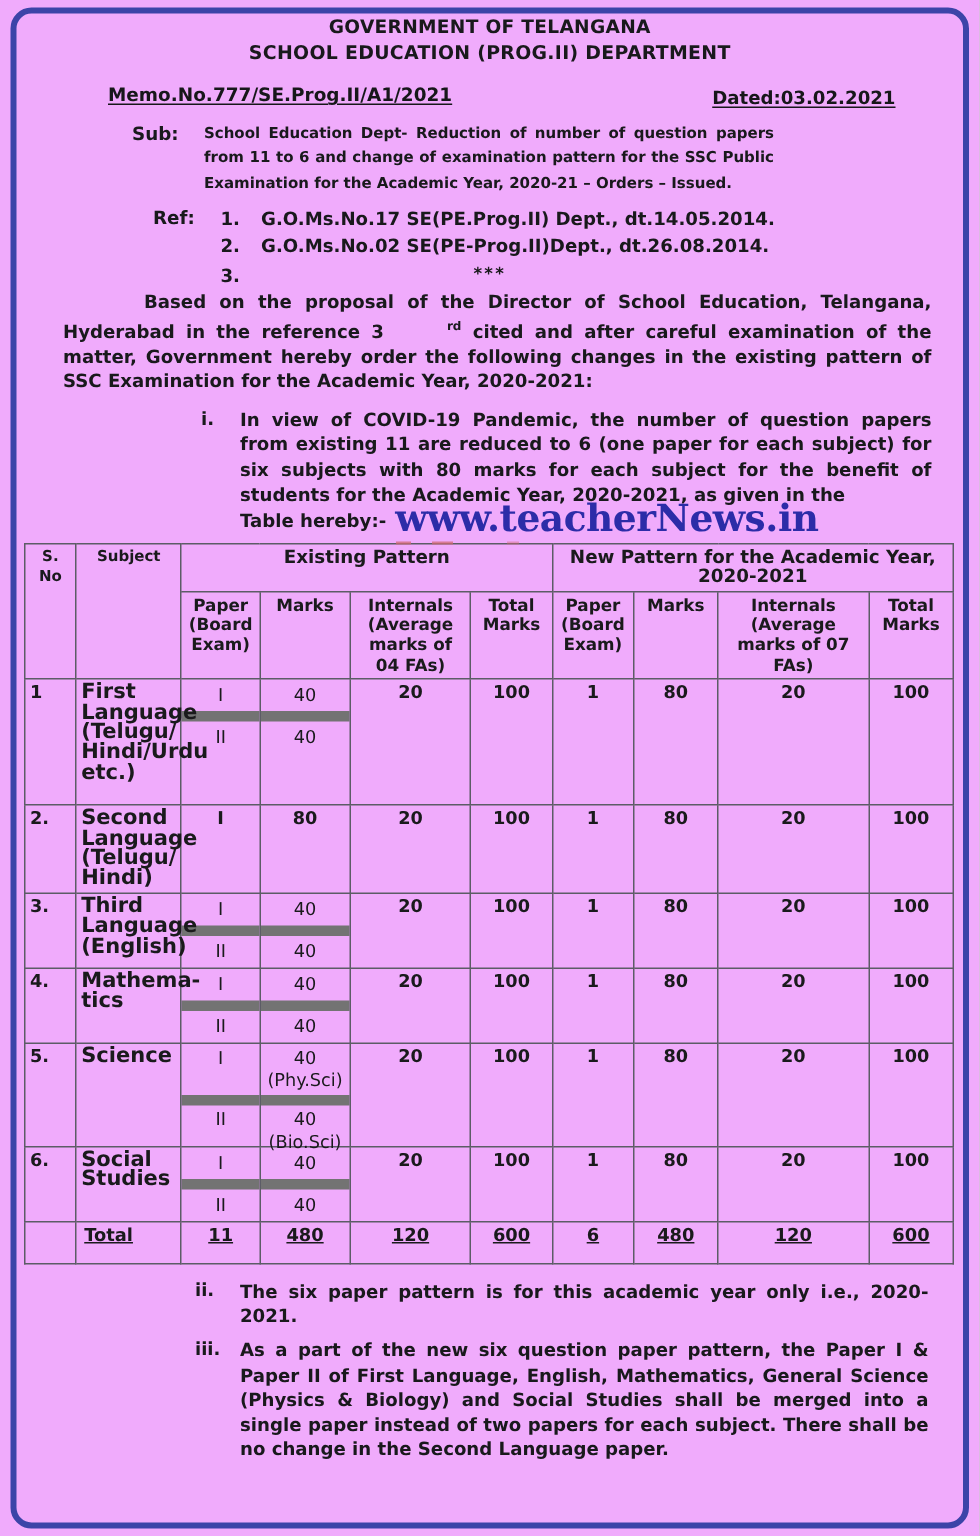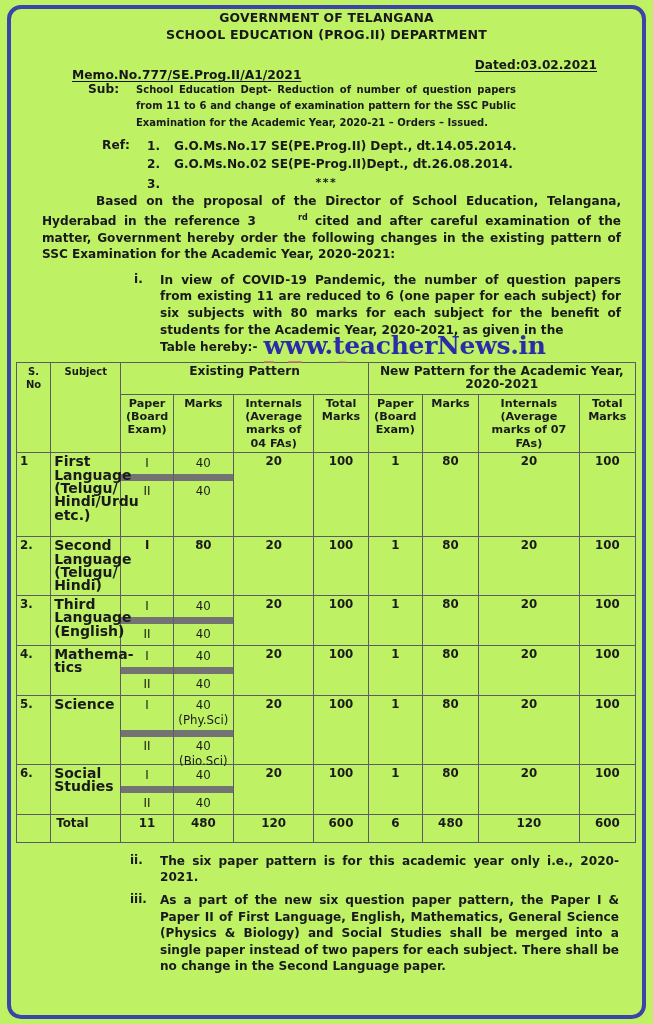--- a/index.html
+++ b/index.html
@@ -7,21 +7,21 @@
     padding: 0;
     background: #c9c9c9;
   }
   body {
     font-family: "DejaVu Sans", sans-serif;
   }
   #page {
     position: relative;
     width: 653px;
     height: 1024px;
-    background: #bef264;
+    background: #f0abfc;
     overflow: hidden;
     box-sizing: border-box;
   }
   
   #frame {
     position: absolute;
     left: 7px;
     top: 5px;
     right: 7px;
     bottom: 5px;
@@ -50,21 +50,21 @@
   .hdr.l2 { font-size: 12.6px; }
 
   .memoline {
     position: relative;
     margin-top: 13px;
     height: 18px;
   }
   .memono {
     position: absolute;
     left: 58px;
-    top: 12px;
+    top: 0;
     font-weight: bold;
     font-size: 12.3px;
     color: #17171a;
     text-decoration: underline;
     text-underline-offset: 2px;
   }
   .dated {
     position: absolute;
     right: 42px;
     top: 2px;
@@ -510,21 +510,21 @@
               <div class="part divider">40</div>
             </td>
             <td class="c">20</td>
             <td class="c">100</td>
             <td class="c">1</td>
             <td class="c">80</td>
             <td class="c">20</td>
             <td class="c">100</td>
           </tr>
 
-          <tr style="height:28px;">
+          <tr style="height:28px;text-decoration:underline;">
             <td class="totalrow"></td>
             <td class="totalrow lbl">Total</td>
             <td class="totalrow">11</td>
             <td class="totalrow">480</td>
             <td class="totalrow">120</td>
             <td class="totalrow">600</td>
             <td class="totalrow">6</td>
             <td class="totalrow">480</td>
             <td class="totalrow">120</td>
             <td class="totalrow">600</td>

